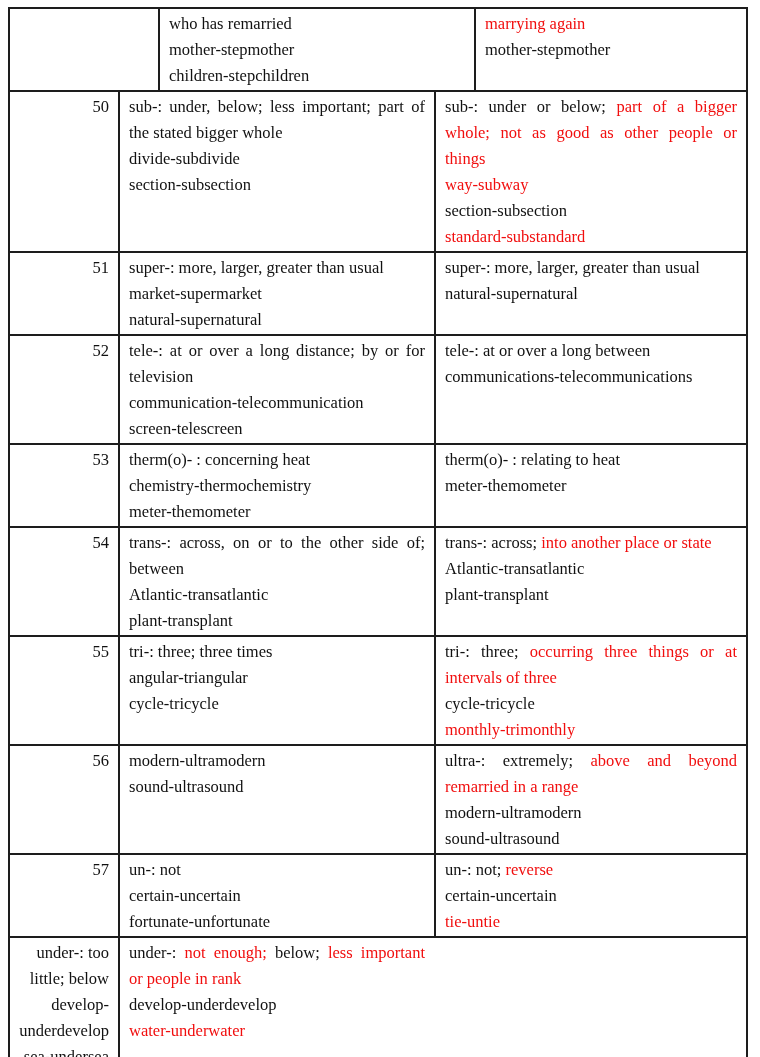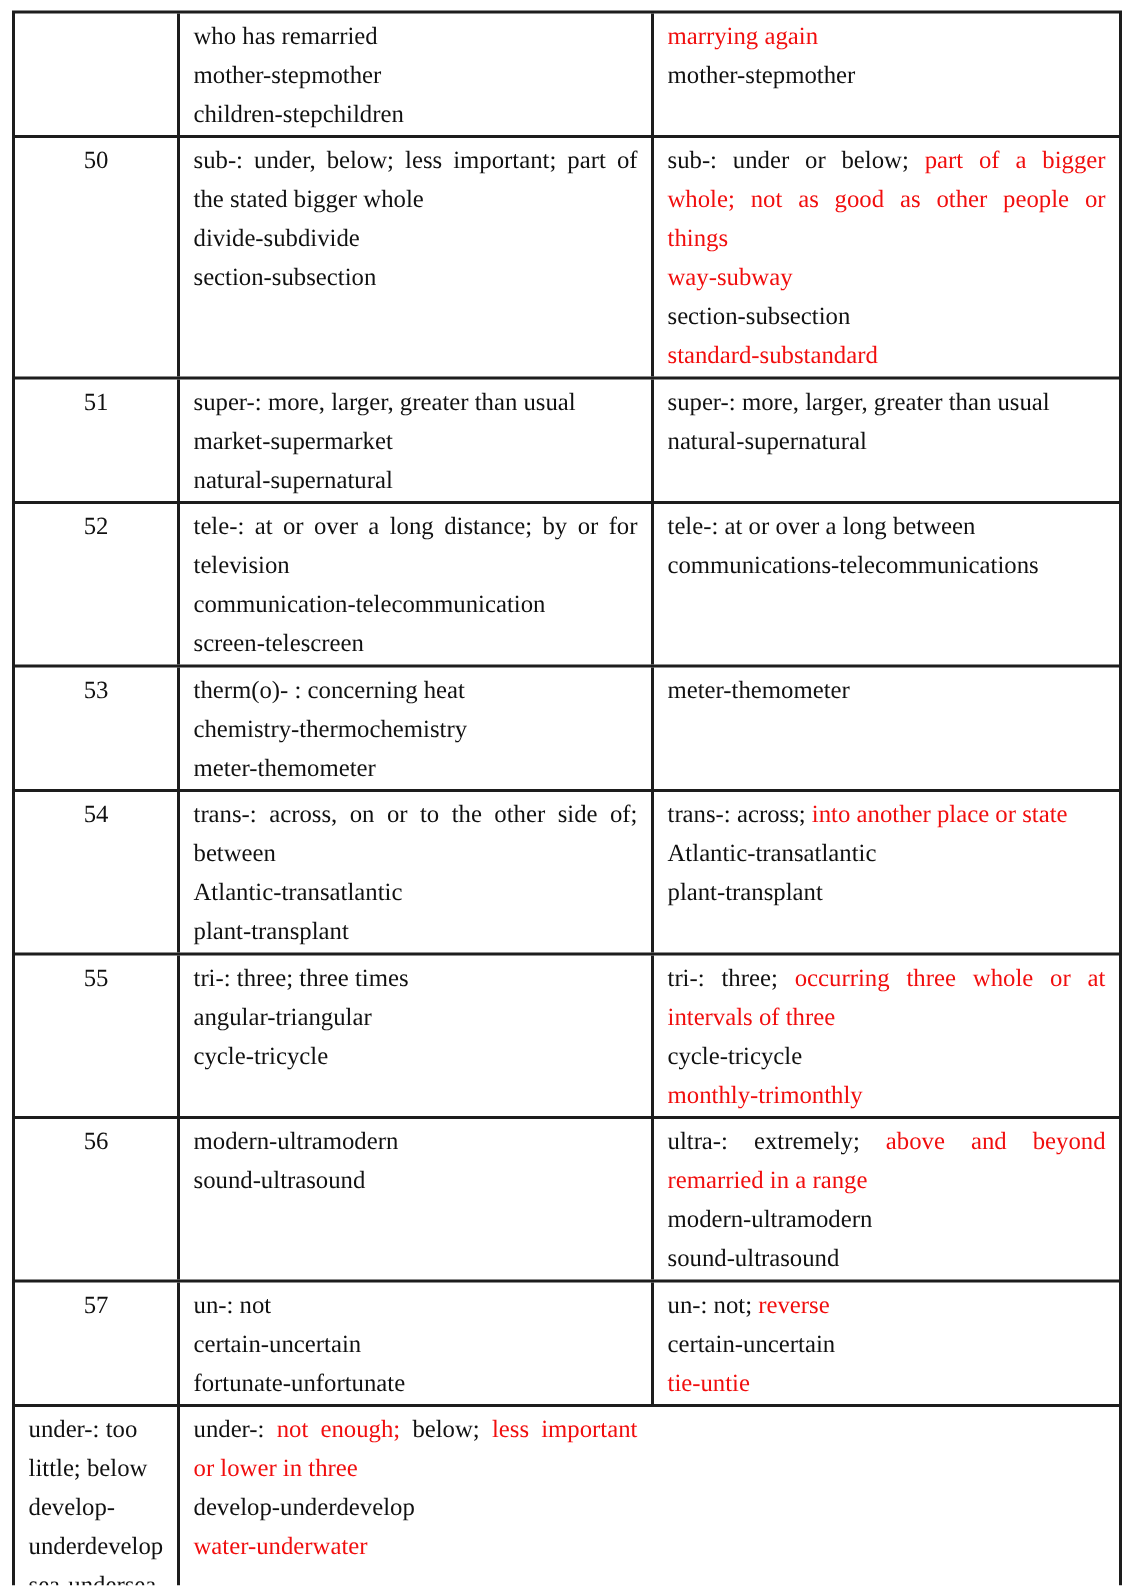--- a/index.html
+++ b/index.html
@@ -23,30 +23,30 @@
     top: 7px;
     width: 740px;
     border: 2px solid var(--border, #1d1d1d);
     box-sizing: border-box;
   }
   .row {
     display: grid;
     grid-template-columns: 108px 316px 1fr;
     border-top: 2px solid var(--border, #1d1d1d);
   }
-  .row:first-child { border-top: none; }
+  .row:first-child { border-top: none; margin-left: 40px; }
   .cell {
     border-left: 2px solid var(--border, #1d1d1d);
     padding: 2px 9px 1px 9px;
     box-sizing: border-box;
     color: var(--ink, #111);
     font-size: 16.5px;
     overflow: hidden;
   }
-  .cell:first-child { border-left: none; }
+  .cell:first-child { border-left: none; text-align: right; }
   .numcell { text-align: center; }
   .line {
     line-height: 26px;
     white-space: pre-wrap;
   }
   .line.j {
     text-align: justify;
     text-align-last: justify;
     white-space: normal;
   }
@@ -122,20 +122,21 @@
       <div class="row">
         <div class="cell numcell">
           <div class="line">53</div>
         </div>
         <div class="cell">
           <div class="line"><span class="seg">therm(o)- : concerning heat</span></div>
           <div class="line"><span class="seg">chemistry-thermochemistry</span></div>
           <div class="line"><span class="seg">meter-themometer</span></div>
         </div>
         <div class="cell">
+          <div class="line"><span class="seg">therm(o)- : relating to heat</span></div>
           <div class="line"><span class="seg">meter-themometer</span></div>
         </div>
       </div>
       <div class="row">
         <div class="cell numcell">
           <div class="line">54</div>
         </div>
         <div class="cell">
           <div class="line j"><span class="seg">trans-: across, on or to the other side of;</span></div>
           <div class="line"><span class="seg">between</span></div>
@@ -151,21 +152,21 @@
       <div class="row">
         <div class="cell numcell">
           <div class="line">55</div>
         </div>
         <div class="cell">
           <div class="line"><span class="seg">tri-: three; three times</span></div>
           <div class="line"><span class="seg">angular-triangular</span></div>
           <div class="line"><span class="seg">cycle-tricycle</span></div>
         </div>
         <div class="cell">
-          <div class="line j"><span class="seg">tri-: three; </span><span class="seg r">occurring three whole or at</span></div>
+          <div class="line j"><span class="seg">tri-: three; </span><span class="seg r">occurring three things or at</span></div>
           <div class="line"><span class="seg r">intervals of three</span></div>
           <div class="line"><span class="seg">cycle-tricycle</span></div>
           <div class="line"><span class="seg r">monthly-trimonthly</span></div>
         </div>
       </div>
       <div class="row">
         <div class="cell numcell">
           <div class="line">56</div>
         </div>
         <div class="cell">
@@ -195,19 +196,19 @@
         </div>
       </div>
       <div class="row">
         <div class="cell">
           <div class="line"><span class="seg">under-: too little; below</span></div>
           <div class="line"><span class="seg">develop-underdevelop</span></div>
           <div class="line"><span class="seg">sea-undersea</span></div>
         </div>
         <div class="cell">
           <div class="line j"><span class="seg">under-: </span><span class="seg r">not enough; </span><span class="seg">below; </span><span class="seg r">less important</span></div>
-          <div class="line"><span class="seg r">or lower in three</span></div>
+          <div class="line"><span class="seg r">or people in rank</span></div>
           <div class="line"><span class="seg">develop-underdevelop</span></div>
           <div class="line"><span class="seg r">water-underwater</span></div>
         </div>
       </div>
     </div>
 </div>
 
 </body></html>

